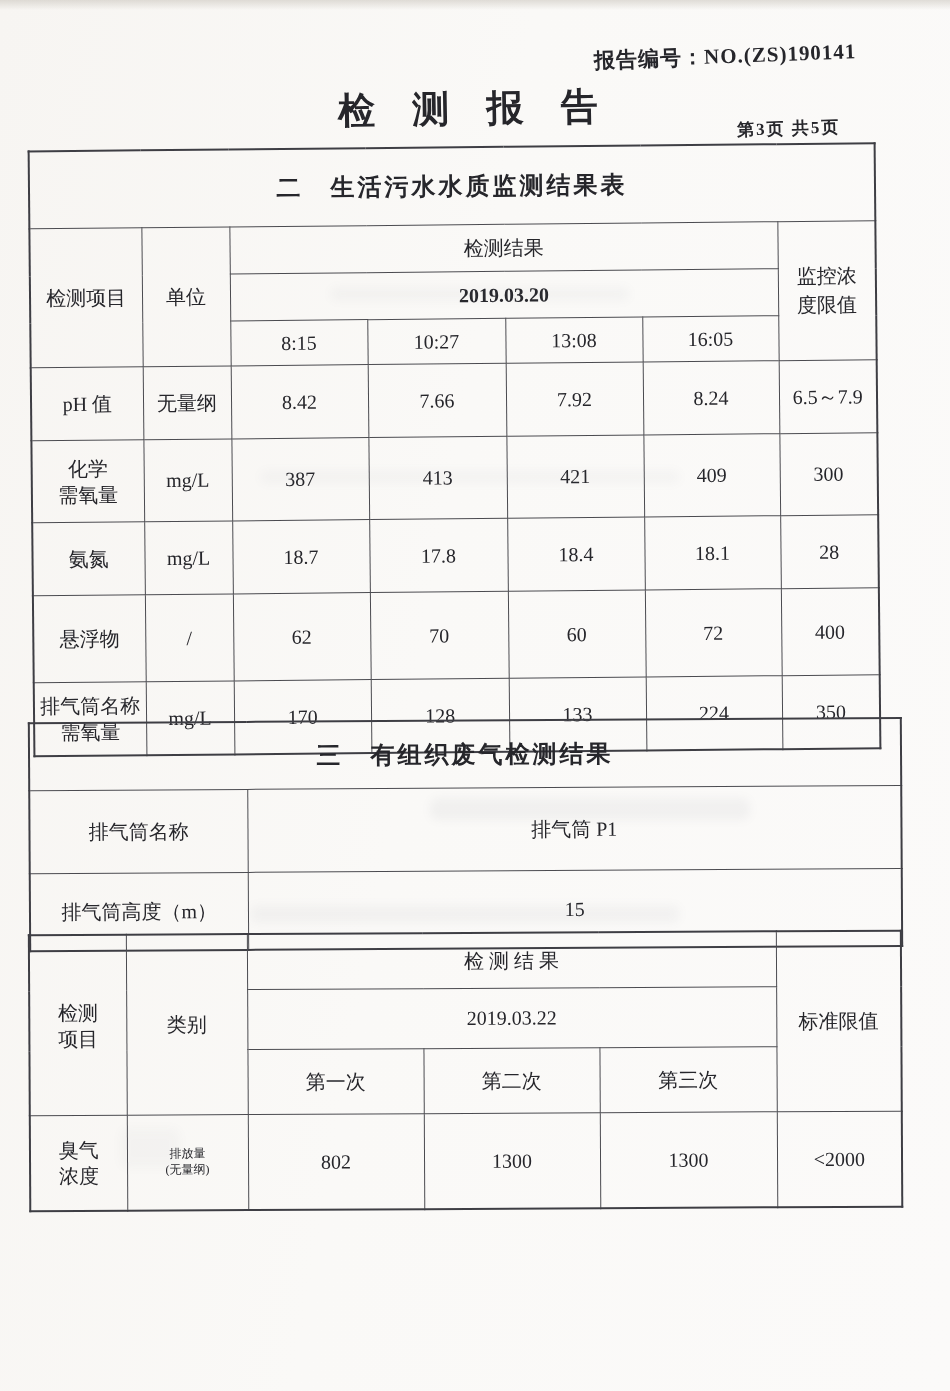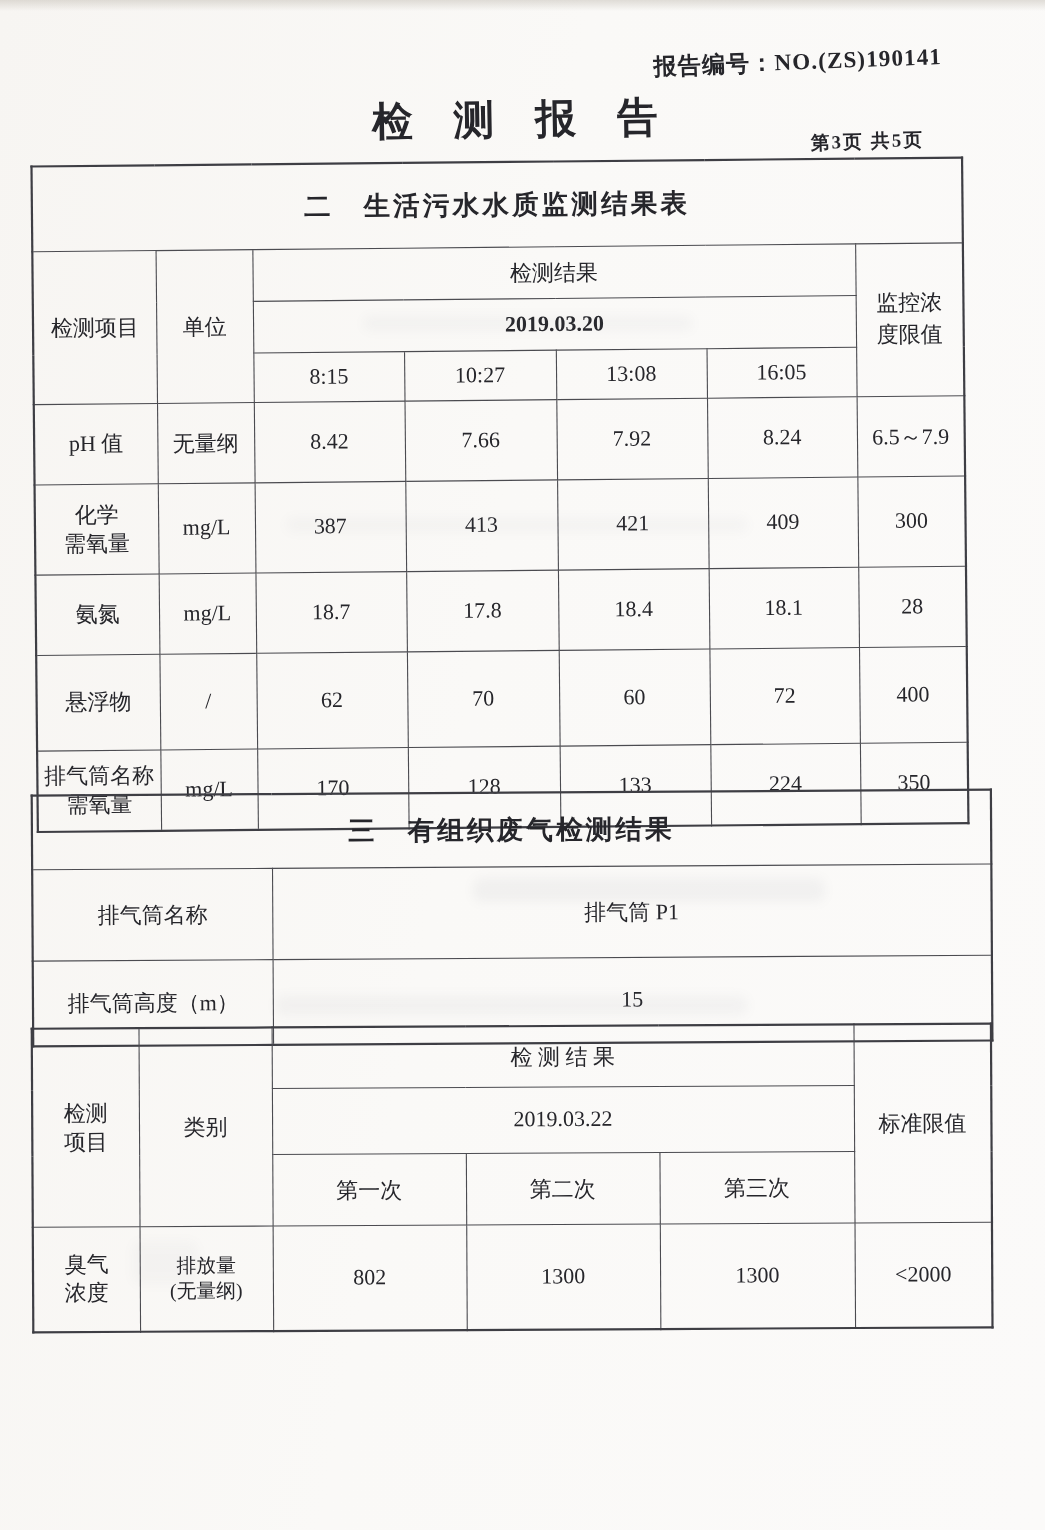--- a/index.html
+++ b/index.html
@@ -180,21 +180,21 @@
     <td colspan="3" style="height:55px">2019.03.22</td>
   </tr>
   <tr>
     <td style="height:60px">第一次</td>
     <td>第二次</td>
     <td>第三次</td>
   </tr>
   <tr>
     <td class="pre" style="height:90px">臭气
 浓度</td>
-    <td class="pre" style="font-size:18px">排放量
+    <td class="pre" style="font-size:12px">排放量
 (无量纲)</td>
     <td>802</td>
     <td>1300</td>
     <td>1300</td>
     <td>&lt;2000</td>
   </tr>
 </tbody>
     </table>
 </div>
 

